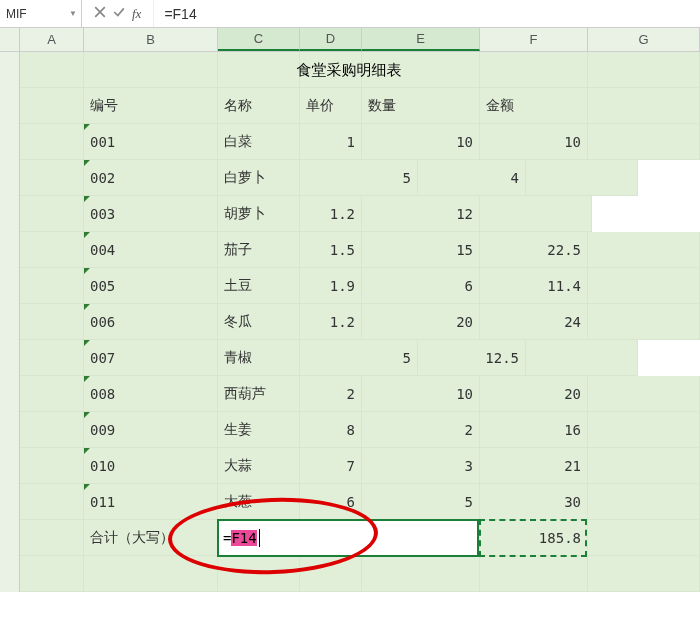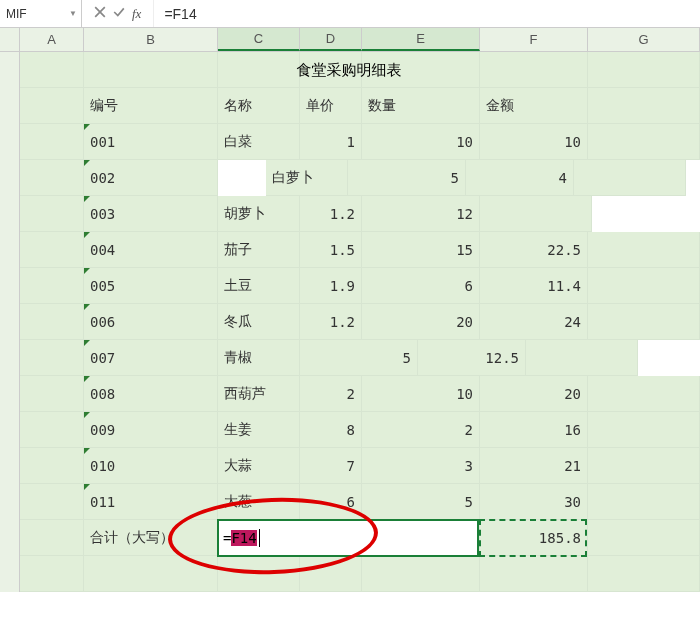--- a/index.html
+++ b/index.html
@@ -111,21 +111,21 @@
   .editing-cell {
     position: absolute;
     background: #fff;
     border: 2px solid #1a7f37;
     display: flex;
     align-items: center;
     padding: 0 4px;
     font-family: SimSun, "宋体", monospace;
     font-size: 14px;
   }
-  .editing-cell .sel { background: #be185d; }
+  .editing-cell .sel { background: #ec4899; }
   .editing-cell .caret {
     width: 1px; height: 18px; background: #000;
     animation: blink 1s step-end infinite;
     margin-left: 2px;
   }
   @keyframes blink { 50% { opacity: 0; } }
   
   .marching {
     position: absolute;
     border: 2px dashed #1a7f37;
@@ -207,21 +207,21 @@
         <div class="cell" style="width: 82px;">白菜</div>
         <div class="cell num" style="width: 62px;">1</div>
         <div class="cell num" style="width: 118px;">10</div>
         <div class="cell num" style="width: 108px;">10</div>
         <div class="cell" style="width: 112px;"></div>
       </div>
       <div class="row">
         <div class="row-h"></div>
         <div class="cell" style="width: 64px;"></div>
         <div class="cell" style="width: 134px;">002<div class="tri"></div></div>
-        <div class="cell" style="width: 82px; margin-left: 48px;">白萝卜</div>
+        <div class="cell" style="width: 82px;">白萝卜</div>
         <div class="cell num" style="width: 118px;">5</div>
         <div class="cell num" style="width: 108px;">4</div>
         <div class="cell" style="width: 112px;"></div>
       </div>
       <div class="row">
         <div class="row-h"></div>
         <div class="cell" style="width: 64px;"></div>
         <div class="cell" style="width: 134px;">003<div class="tri"></div></div>
         <div class="cell" style="width: 82px;">胡萝卜</div>
         <div class="cell num" style="width: 62px;">1.2</div>

